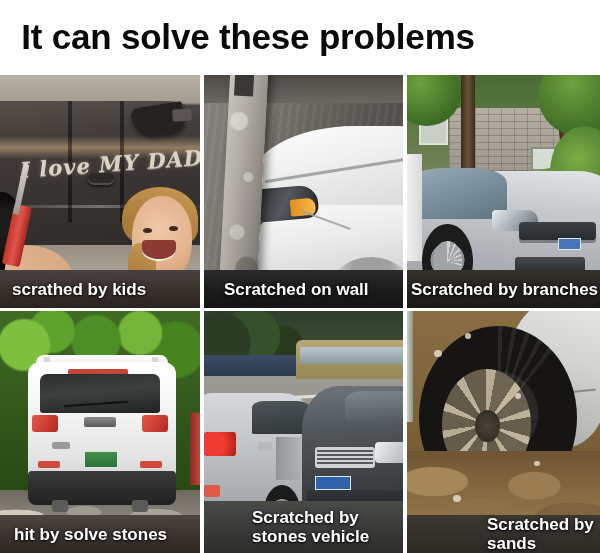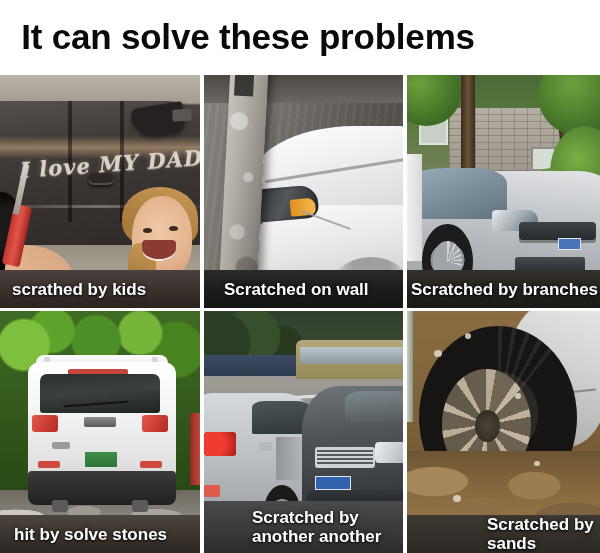--- a/index.html
+++ b/index.html
@@ -501,21 +501,21 @@
         <div class="carB"></div>
         <div class="carB-glass"></div>
         <div class="carB-grille"></div>
         <div class="carB-hl"></div>
         <div class="carB-plate"></div>
         <div class="carB-bump"></div>
         <div class="debris"></div>
       </div>
       <div class="caption cap-h2 cap-b5 pad-l">
         <span>Scratched by</span>
-        <span>another another</span>
+        <span>stones vehicle</span>
       </div>
     </div>
 
     <div class="cell gapT gapL">
       <div class="photo p6">
         <div class="fender"></div>
         <div class="fender-line"></div>
         <div class="leftedge"></div>
         <div class="tire"></div>
         <div class="tread"></div>

